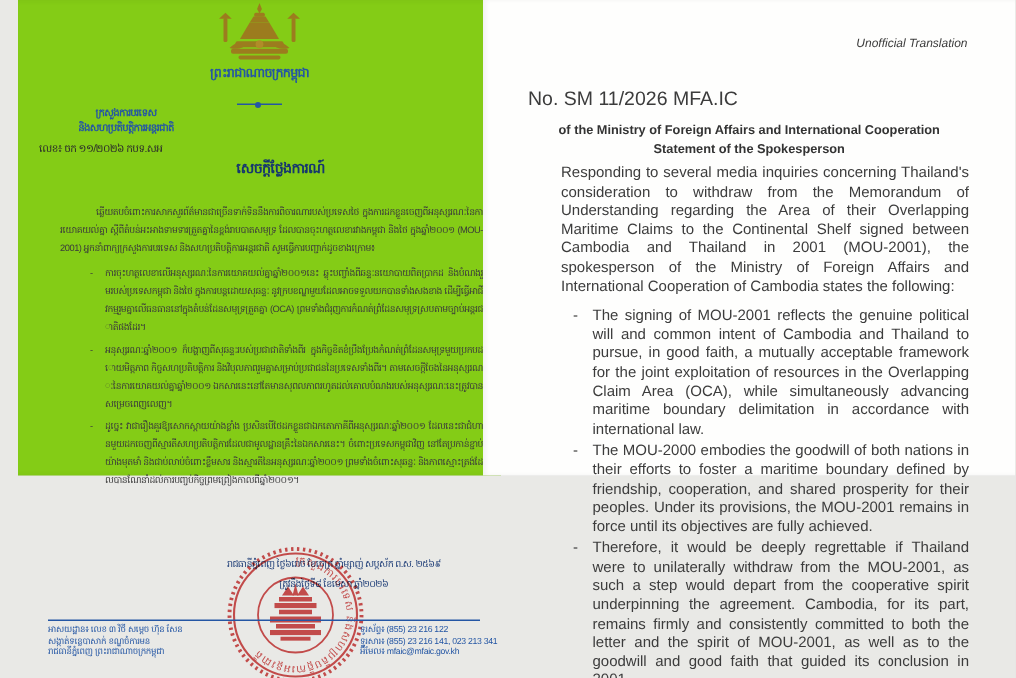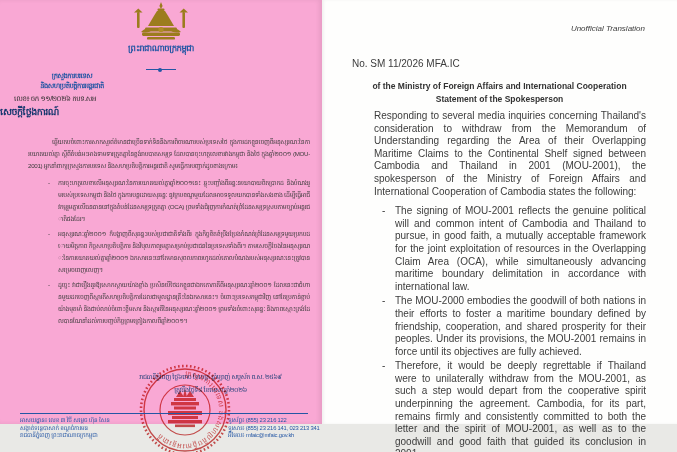--- a/index.html
+++ b/index.html
@@ -1,55 +1,55 @@
 <!DOCTYPE html>
 <html><head>
 <meta charset="utf-8">
 <style>
   html,body{margin:0;padding:0;}
   body{font-family:"Liberation Sans",sans-serif;background:#d9d9d6;}
   .canvas{position:relative;width:677px;height:452px;background:#e9e9e6;overflow:hidden;}
-  .page{position:absolute;top:0;height:424px;}
-  .page-left{left:0;width:322px;background:#f9a8d4;box-shadow:inset -3px 0 4px rgba(0,0,0,0.07);}
+  .page{position:absolute;top:0;height:317px;}
+  .page-left{left:12px;width:322px;background:#84cc16;box-shadow:inset -3px 0 4px rgba(0,0,0,0.07);}
   .page-right{left:322px;width:355px;background:#fefefd;box-shadow:inset 2px 0 3px rgba(0,0,0,0.05);}
 
   
   .emblem{position:absolute;left:133px;top:2px;width:56px;height:40px;}
   .motto1{position:absolute;left:0;top:43px;width:322px;text-align:center;
           font-size:8.5px;font-weight:bold;color:#2456a4;letter-spacing:-0.5px;}
   .motto2{position:absolute;left:0;top:55px;width:322px;text-align:center;
           font-size:7.5px;font-weight:bold;color:#2456a4;letter-spacing:-0.5px;}
   .motto-divider{position:absolute;left:146px;top:69px;width:30px;border-top:1px solid #2456a4;}
   .motto-divider::after{content:"";position:absolute;left:12px;top:-2.5px;width:4px;height:4px;
           background:#2456a4;border-radius:50%;}
   .ministry{position:absolute;left:14px;top:71px;width:116px;text-align:center;
           font-size:6.8px;font-weight:bold;color:#2456a4;line-height:9.5px;letter-spacing:-0.5px;}
   .doc-no{position:absolute;left:14px;top:94px;width:160px;font-size:7px;color:#2b2b2b;letter-spacing:-0.4px;}
-  .kh-title1{position:absolute;left:0;top:106px;width:322px;
-          font-size:9.5px;font-weight:bold;color:#16376e;letter-spacing:-0.5px;}
+  .kh-title1{position:absolute;left:0;top:106px;width:322px;text-align:center;
+          font-size:9.5px;font-weight:bold;color:#16376e;letter-spacing:-0.5px;padding-left:14px;}
   .kh-title2{position:absolute;left:0;top:119px;width:322px;text-align:center;
           font-size:7.6px;font-weight:bold;color:#16376e;letter-spacing:-0.6px;}
   .kh-body{position:absolute;left:28px;top:136px;width:282px;color:#3b3b3b;
           font-size:6.2px;line-height:12px;text-align:justify;letter-spacing:-0.3px;}
   .kh-intro{max-height:48px;overflow:hidden;text-indent:24px;word-break:break-all;margin:0 0 5px 0;}
   .kh-bullet{display:flex;margin-bottom:3px;}
   .kh-bullet .dash{width:10px;flex:none;margin-left:20px;}
   .kh-bullet .btxt{flex:1;word-break:break-all;overflow:hidden;text-align:justify;}
   .mh4{max-height:48px;} .mh5{max-height:60px;} .mh6{max-height:60px;}
   .sig-block{position:absolute;left:118px;top:370px;width:185px;text-align:center;
           color:#1f3e78;font-size:6.4px;line-height:13px;letter-spacing:-0.4px;}
   .stamp{position:absolute;left:138px;top:363px;width:94px;height:94px;mix-blend-mode:multiply;opacity:.88;}
   .footer-rule{position:absolute;left:20px;top:413px;width:288px;border-top:1.2px solid #2456a4;}
   .footer-col{position:absolute;top:417px;color:#2456a4;font-size:5.8px;line-height:7.6px;letter-spacing:-0.2px;}
   .footer-left{left:20px;width:150px;}
   .footer-right{left:228px;width:92px;}
 
   
   .unofficial{position:absolute;right:32px;top:24px;font-size:8px;font-style:italic;color:#3c3c3c;}
-  .ref-no{position:absolute;left:30px;top:58px;font-size:10px;color:#3c3c3c;}
+  .ref-no{position:absolute;left:30px;top:58px;font-size:13px;color:#3c3c3c;}
   .en-title{position:absolute;left:10px;top:80px;width:335px;text-align:center;
           font-size:8.5px;font-weight:bold;color:#333;line-height:12.5px;}
   .en-body{position:absolute;left:52px;top:110px;width:272px;color:#3c3c3c;
           font-size:10px;line-height:12.6px;text-align:justify;}
   .en-intro{margin:0 0 7px 0;}
   .en-bullet{display:flex;margin-bottom:2px;}
   .en-bullet .dash{width:13px;flex:none;margin-left:8px;}
   .en-bullet .btxt{flex:1;text-align:justify;}
   .dateline{margin-top:9px;text-align:right;}
 </style>

